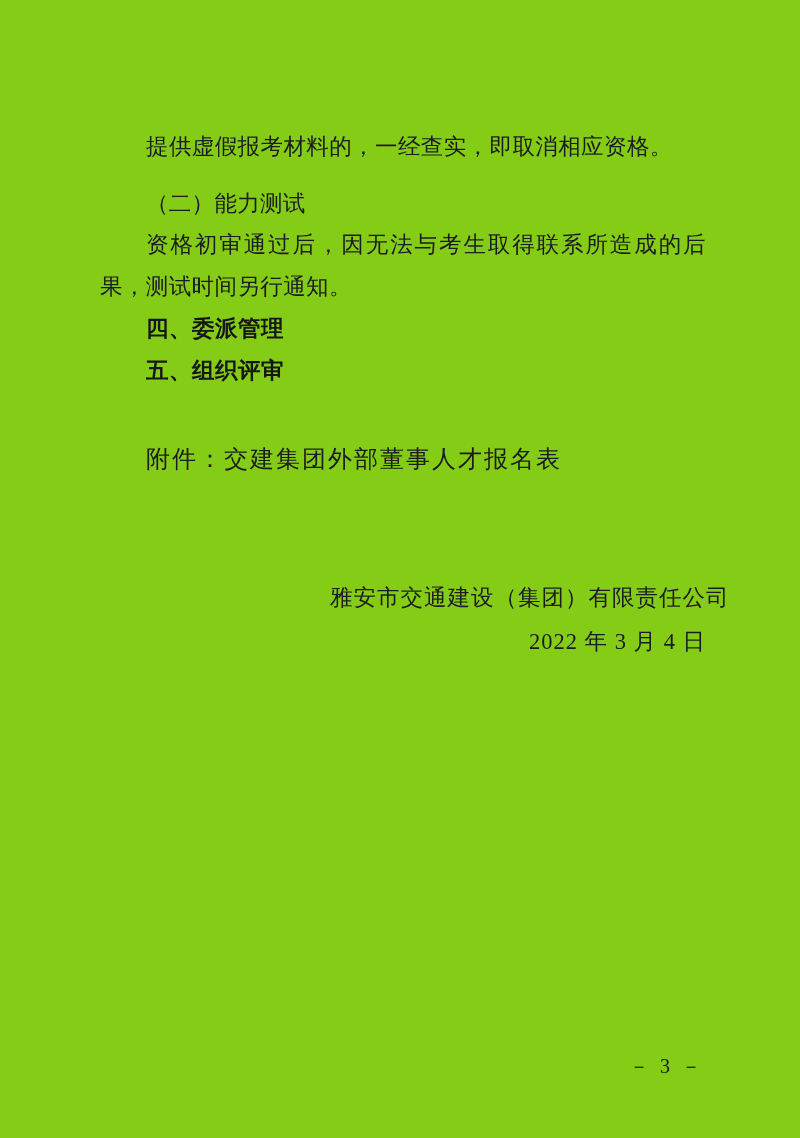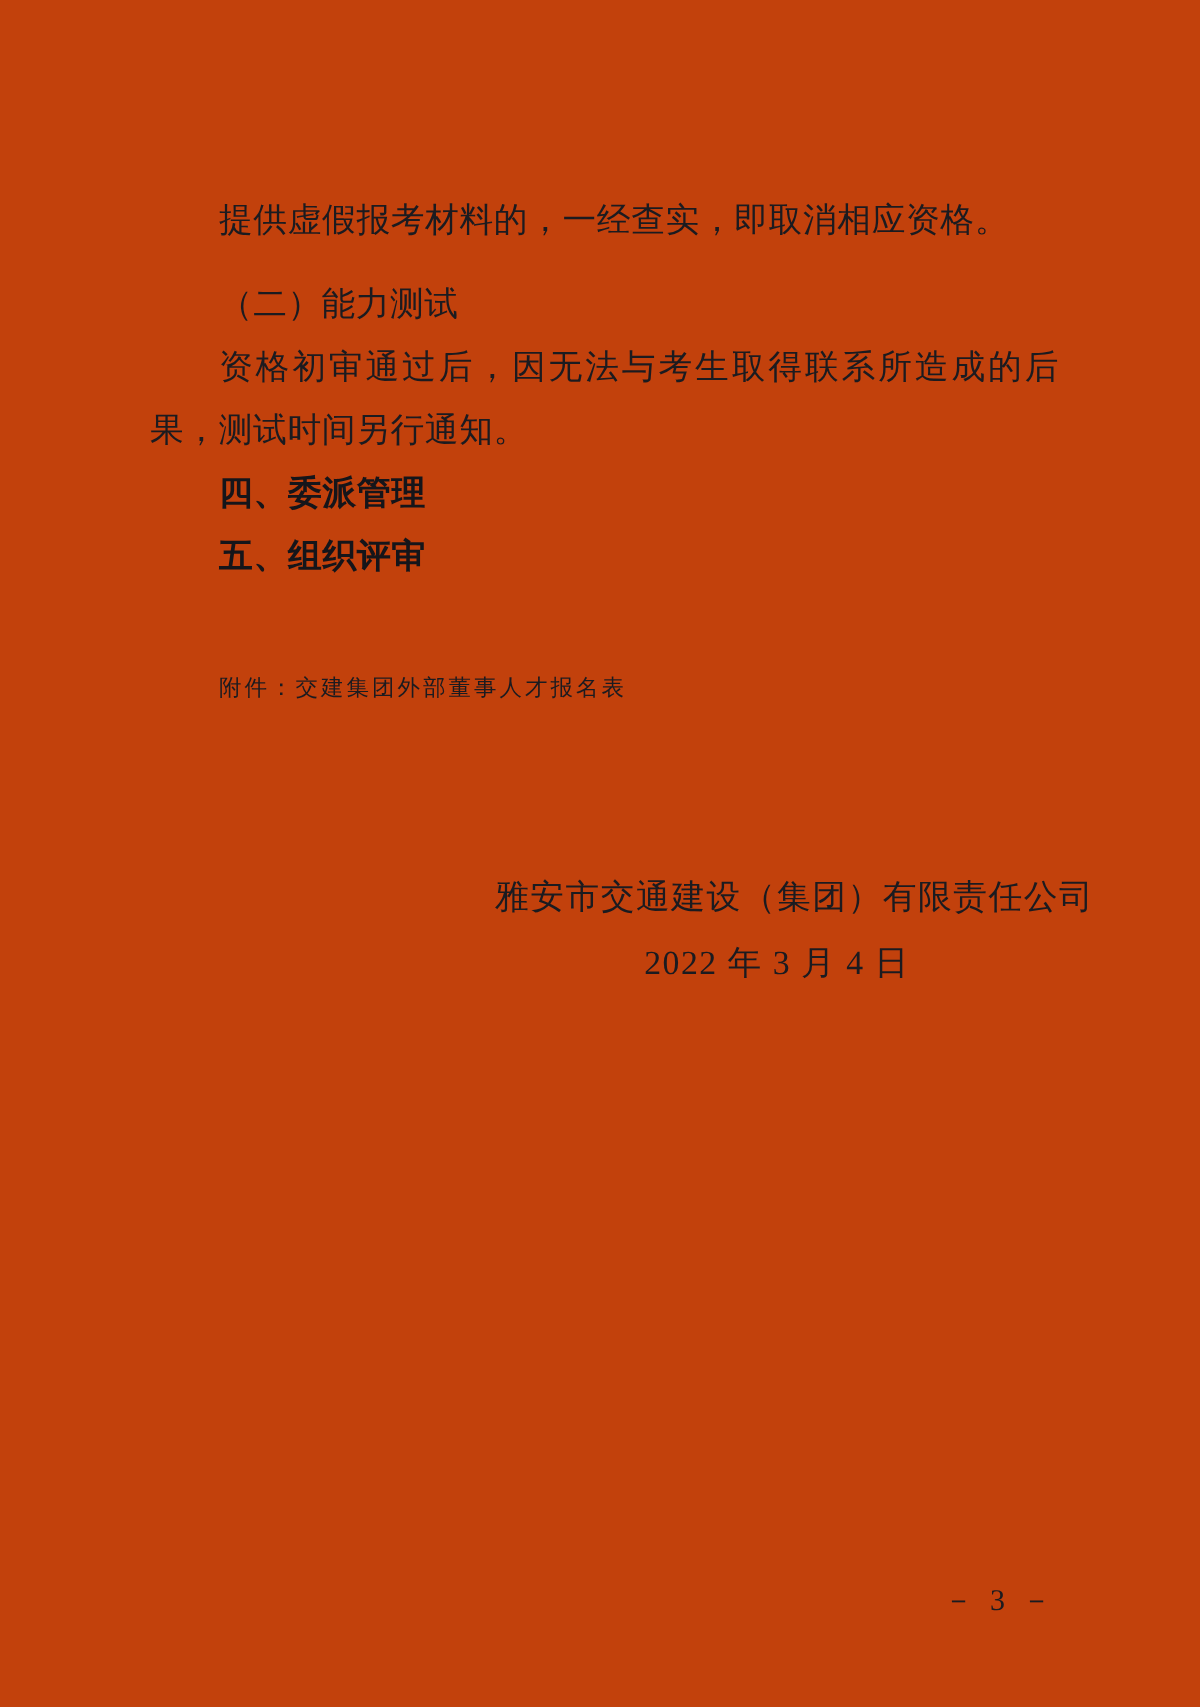--- a/index.html
+++ b/index.html
@@ -7,21 +7,21 @@
     padding: 0;
     background: #f2f2f0;
   }
   body {
     font-family: "Liberation Serif", "DejaVu Serif", serif;
   }
   .page {
     position: relative;
     width: 800px;
     height: 1138px;
-    background: #c2410c;
+    background: #84cc16;
     margin: 0 auto;
     overflow: hidden;
     box-sizing: border-box;
   }
   .content {
     position: absolute;
     left: 100px;
     top: 126px;
     width: 606px;
   }
@@ -53,30 +53,30 @@
     color: #1b1b20;
     text-indent: 46px;
     margin: 0;
     font-family: "DejaVu Sans", "Liberation Sans", sans-serif;
     letter-spacing: 0.3px;
   }
   .gap-small { height: 14px; }
   .gap-large { height: 46px; }
 
   .attachment {
-    font-size: 15px;
+    font-size: 24px;
     line-height: 42px;
     color: #1b1b20;
     text-indent: 46px;
     letter-spacing: 2px;
     margin: 0;
   }
   .signature-block {
     margin-top: 96px;
-    text-align: center;
+    text-align: right;
     padding-left: 230px;
   }
   .sign-line {
     font-size: 22.5px;
     line-height: 44px;
     color: #1b1b20;
     letter-spacing: 1px;
     white-space: nowrap;
   }
   .page-number {

